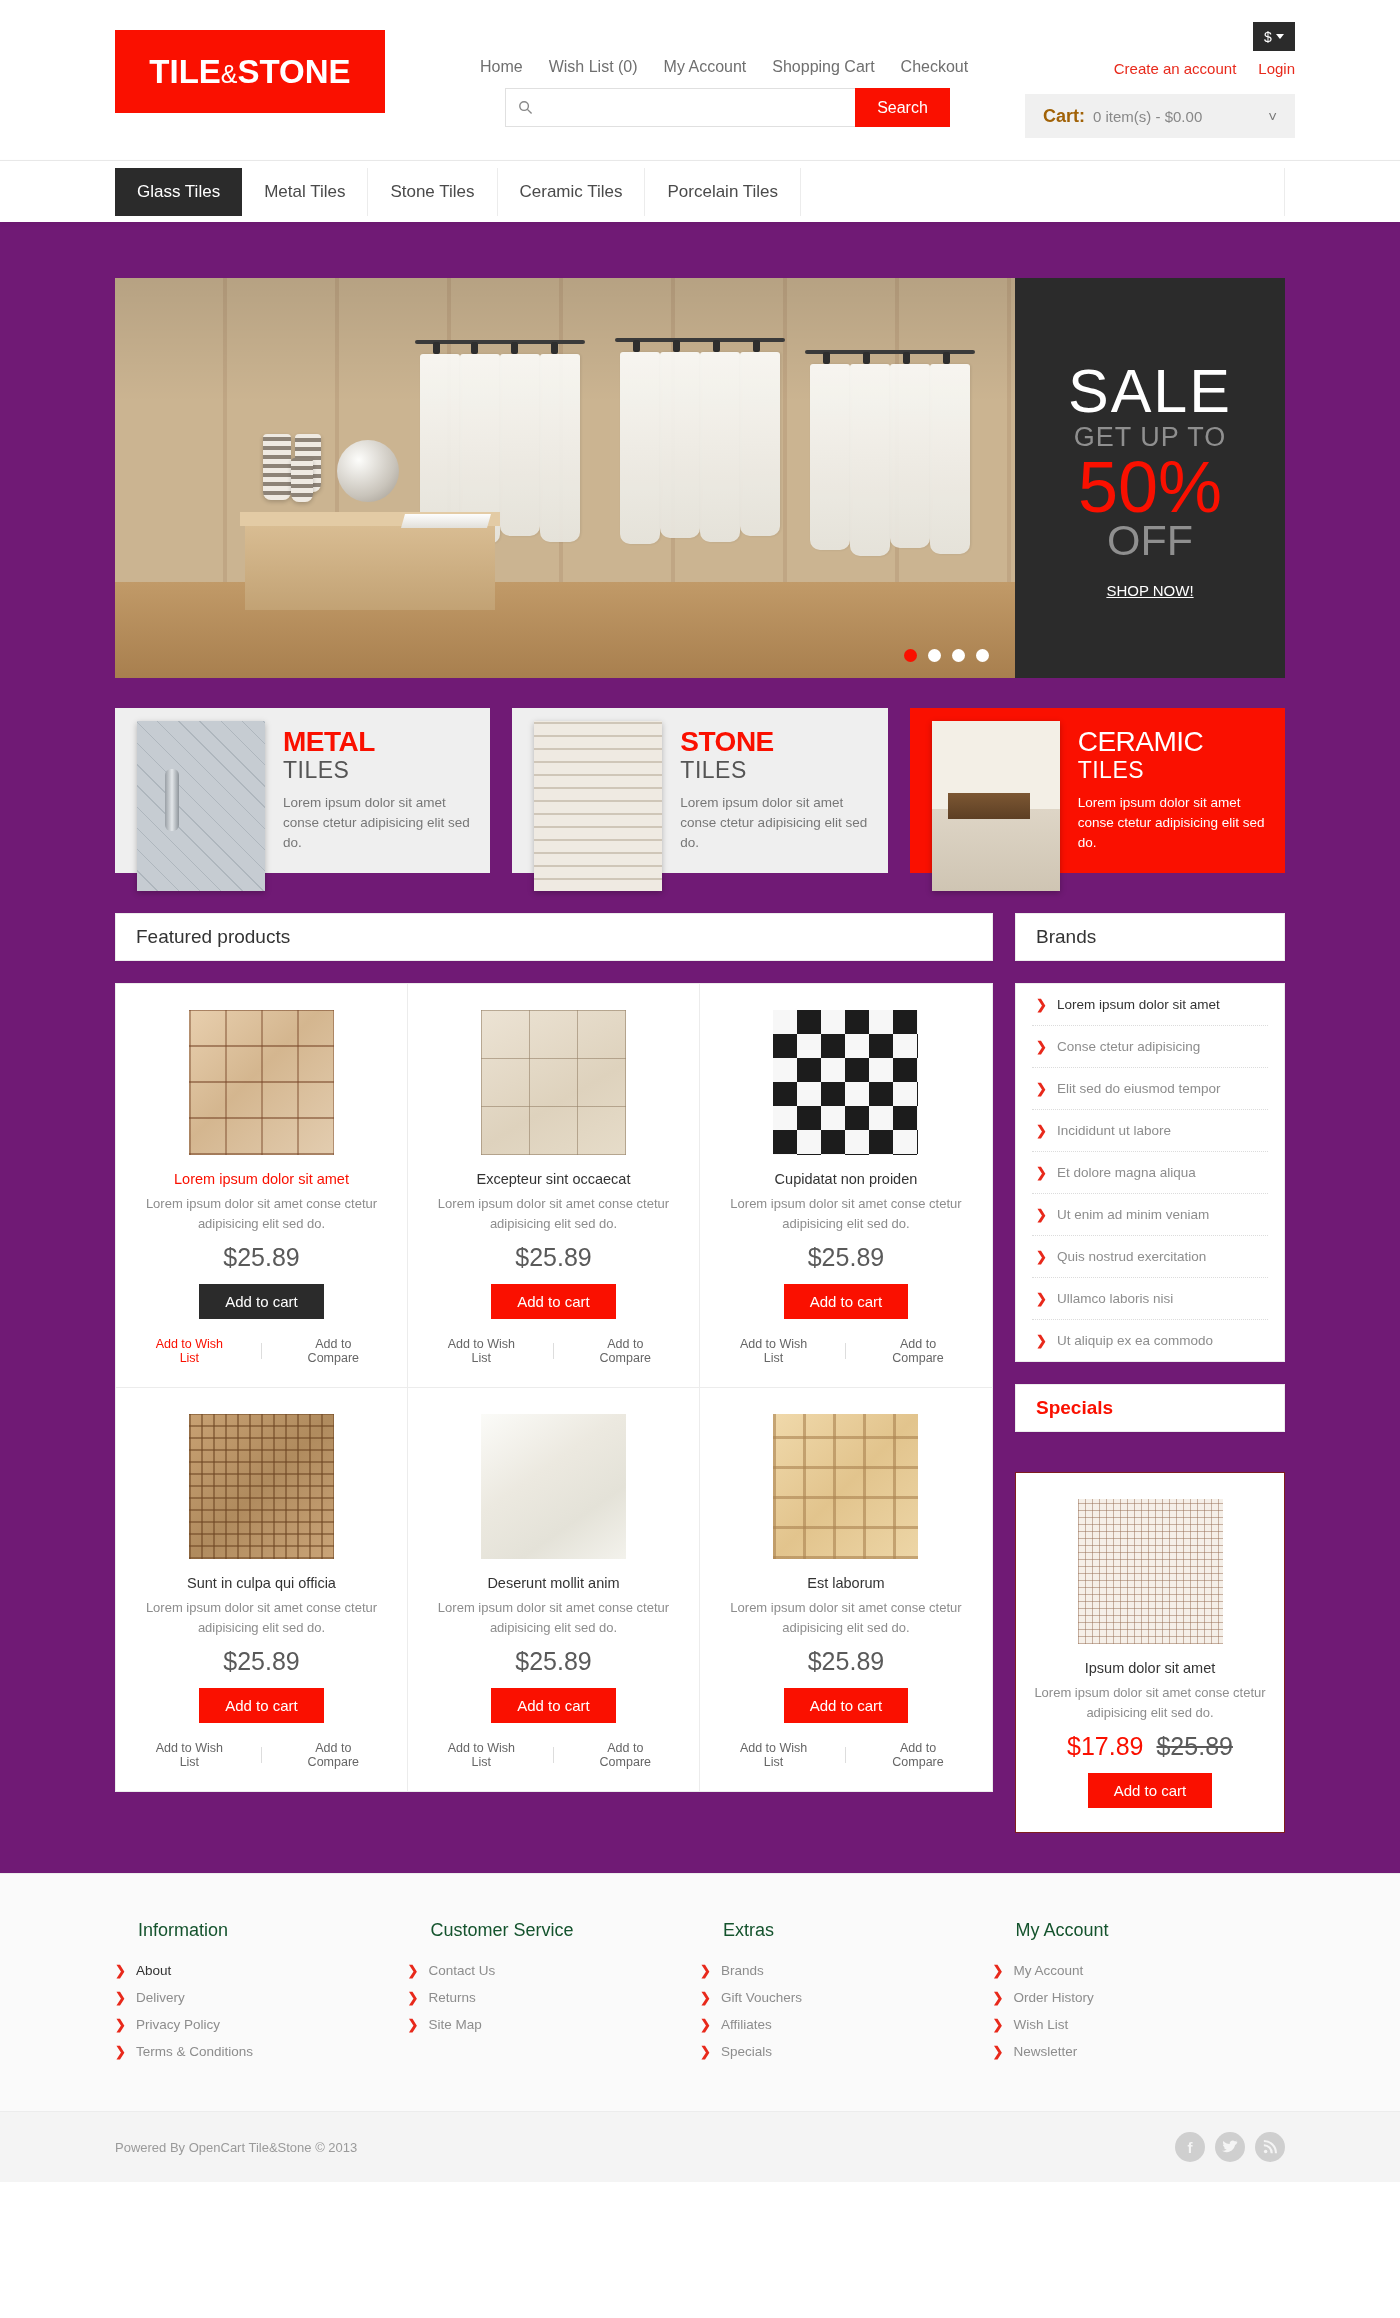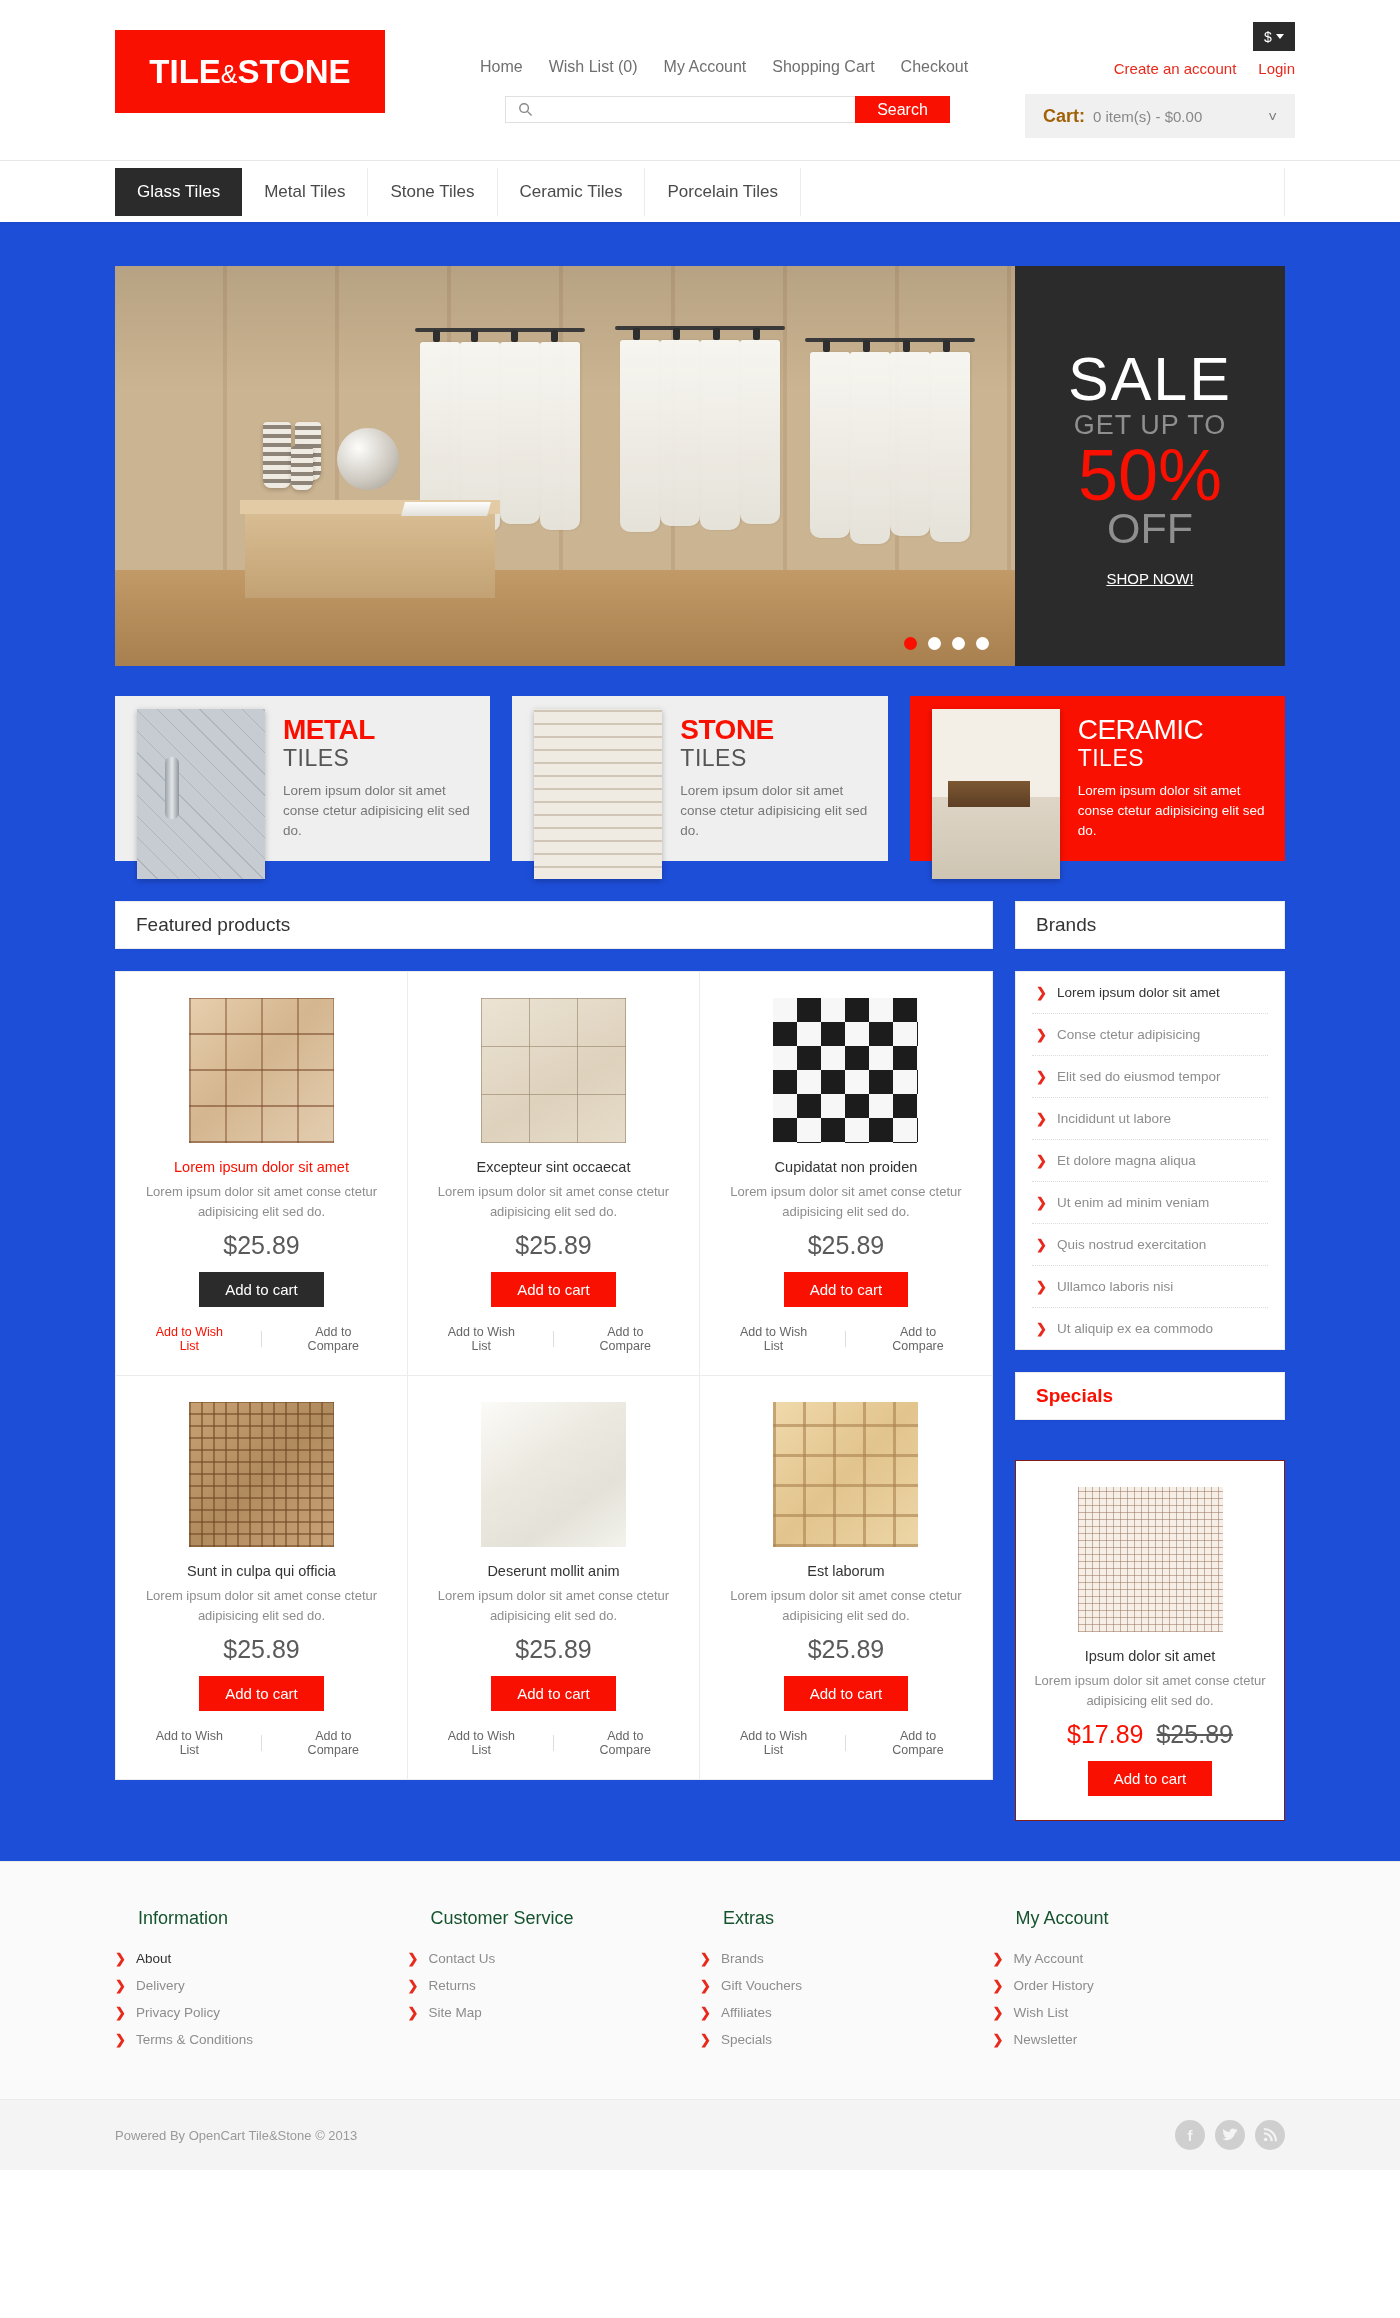--- a/index.html
+++ b/index.html
@@ -43,22 +43,22 @@
     position: absolute; right: 105px; top: 22px;
     background: #2b2b2b; color: #fff; width: 42px; height: 29px;
     display: flex; align-items: center; justify-content: center;
     gap: 4px; font-size: 14px; cursor: pointer;
   }
   .caret-sm { display:inline-block; width:0;height:0;
     border-left:4px solid transparent;border-right:4px solid transparent;
     border-top:5px solid #fff; }
 
   .search-box {
-    position: absolute; left: 505px; top: 96px;
-    display: flex; width: 445px; height: 27px;
+    position: absolute; left: 505px; top: 88px;
+    display: flex; width: 445px; height: 39px;
   }
   .search-icon-cell {
     width: 40px; border: 1px solid #e0e0e0; border-right: none;
     display: flex; align-items: center; justify-content: center;
     background: #fff;
   }
   .search-input {
     flex: 1; border: 1px solid #e0e0e0; border-left: none; border-right: none;
     outline: none; font-size: 14px; padding: 0 8px;
     font-family: "Liberation Sans", sans-serif;
@@ -88,21 +88,21 @@
   .nav-inner { width: 1170px; margin: 0 auto; display: flex; height: 62px; align-items: center;}
   .nav-item {
     height: 48px; padding: 0 22px; display: flex; align-items: center;
     font-size: 17px; color: #4a4a4a; cursor: pointer;
     border-right: 1px solid #ececec;
   }
   .nav-item.active { background: #2b2b2b; color: #fff; border-right: none; }
   .nav-filler { flex: 1; border-right: 1px solid #ececec; height: 48px; }
 
   
-  .content-bg { background: #1d4ed8; padding-top: 4px; }
+  .content-bg { background: #701a75; padding-top: 16px; }
   .slider-row { display: flex; gap: 0; padding-top: 40px; }
   .slider {
     width: 900px; height: 400px; position: relative; overflow: hidden;
     background: #c8ae8c;
   }
   .slider-photo { position: absolute; inset: 0; }
   .wall-bg {
     position: absolute; left: 0; top: 0; width: 100%; height: 78%;
     background:
       linear-gradient(180deg, rgba(0,0,0,0.10), rgba(0,0,0,0) 40%),

